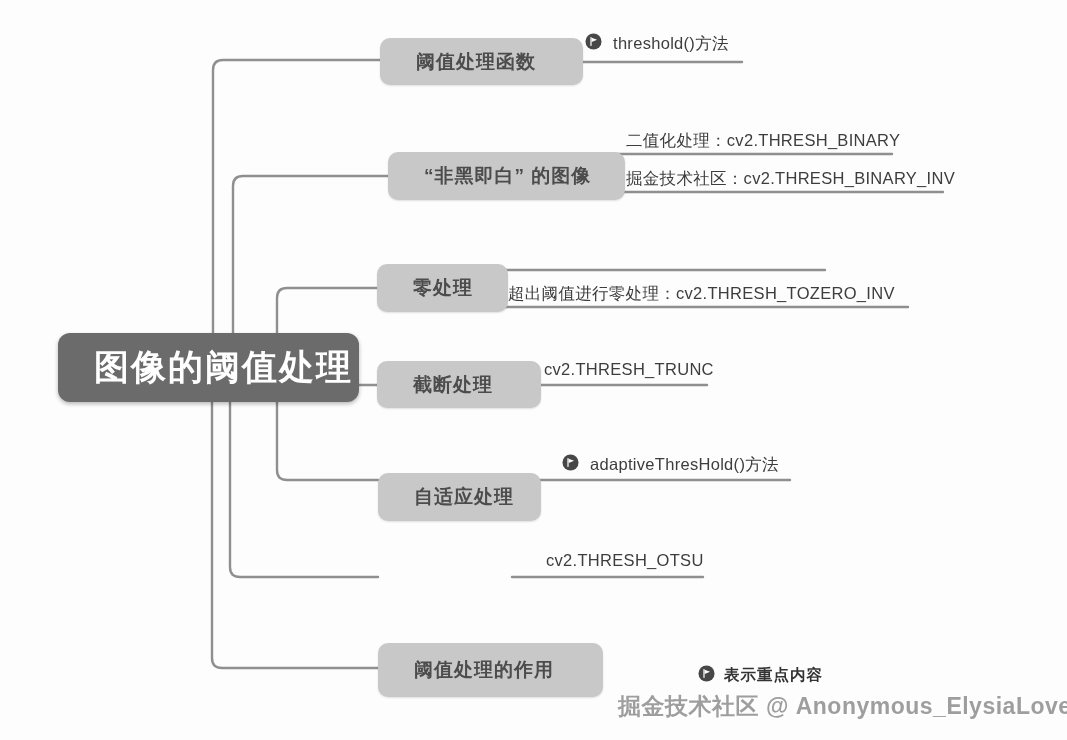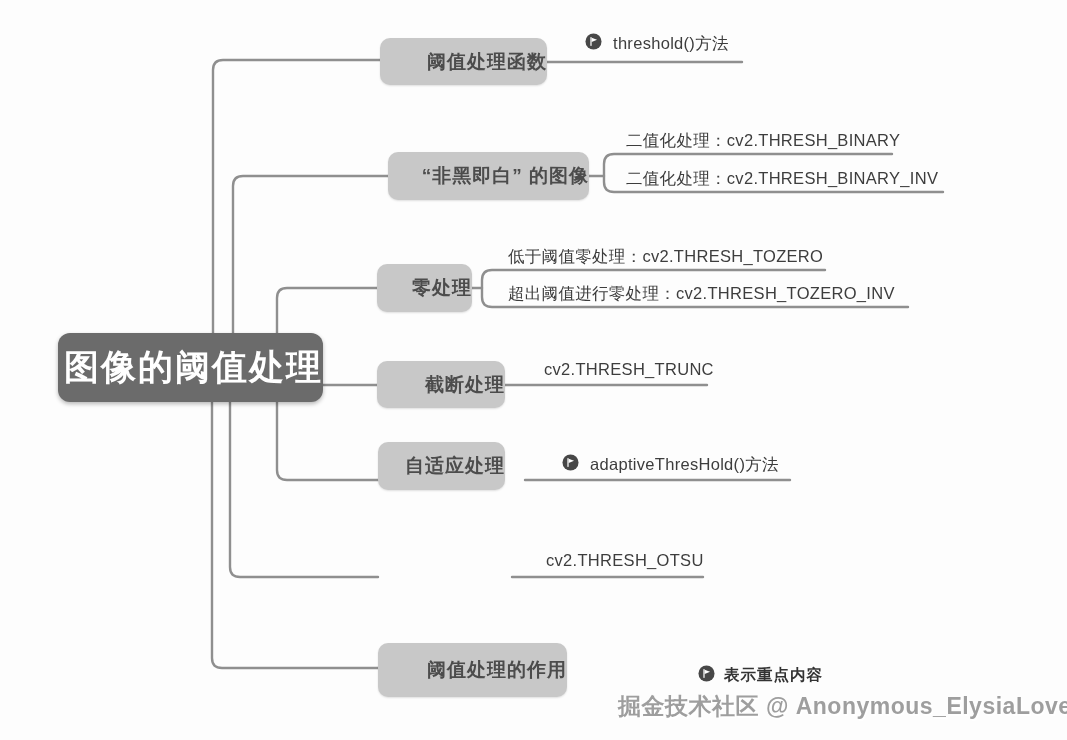--- a/index.html
+++ b/index.html
@@ -12,28 +12,29 @@
   }
   .wires{position:absolute;left:0;top:0;width:1067px;height:740px;}
   .wires path{
     fill:none;
     stroke:var(--line,#8f8f8f);
     stroke-width:2.4;
     stroke-linecap:round;
   }
   .node{
     position:absolute;
-    display:flex;align-items:center;justify-content:flex-end;
+    display:flex;align-items:center;justify-content:flex-start;
     background:var(--branch-node-bg,#c8c8c8);
     color:var(--branch-node-text,#4c4c4c);
     border-radius:10px;
     font-size:19px;font-weight:600;
     letter-spacing:1px;
     box-shadow:0 1px 2px rgba(0,0,0,.12);
     white-space:nowrap;
+    padding-left:36px;
   }
   .node.root{
     background:var(--root-node-bg,#6b6b6b);
     color:#ffffff;
     border-radius:12px;
     font-size:35px;font-weight:700;
     letter-spacing:2px;
     box-shadow:0 2px 4px rgba(0,0,0,.28);
   }
   .child-label{
@@ -101,21 +102,21 @@
   </div>
 
   <div class="node" style="left:377px;top:264px;width:95px;height:48px">
     <span>零处理</span>
   </div>
 
   <div class="node" style="left:377px;top:361px;width:128px;height:47px">
     <span>截断处理</span>
   </div>
 
-  <div class="node" style="left:378px;top:442px;width:127px;height:48px">
+  <div class="node" style="left:378px;top:473px;width:127px;height:48px">
     <span>自适应处理</span>
   </div>
 
 
   <div class="node" style="left:378px;top:643px;width:189px;height:54px">
     <span>阈值处理的作用</span>
   </div>
 
   <div class="child-label" style="left:585px;top:33px">
     <span class="kp-icon">
@@ -126,26 +127,23 @@
       </svg>
     </span>
     <span>threshold()方法</span>
   </div>
 
   <div class="child-label" style="left:626px;top:130px">
     <span>二值化处理：cv2.THRESH_BINARY</span>
   </div>
 
   <div class="child-label" style="left:626px;top:168px">
-    <span>二值化处理：cv2.THRESH_BINARY_INV</span>
+    <span>掘金技术社区：cv2.THRESH_BINARY_INV</span>
   </div>
 
-  <div class="child-label" style="left:508px;top:246px">
-    <span>低于阈值零处理：cv2.THRESH_TOZERO</span>
-  </div>
 
   <div class="child-label" style="left:508px;top:283px">
     <span>超出阈值进行零处理：cv2.THRESH_TOZERO_INV</span>
   </div>
 
   <div class="child-label" style="left:544px;top:360px">
     <span>cv2.THRESH_TRUNC</span>
   </div>
 
   <div class="child-label" style="left:562px;top:454px">

